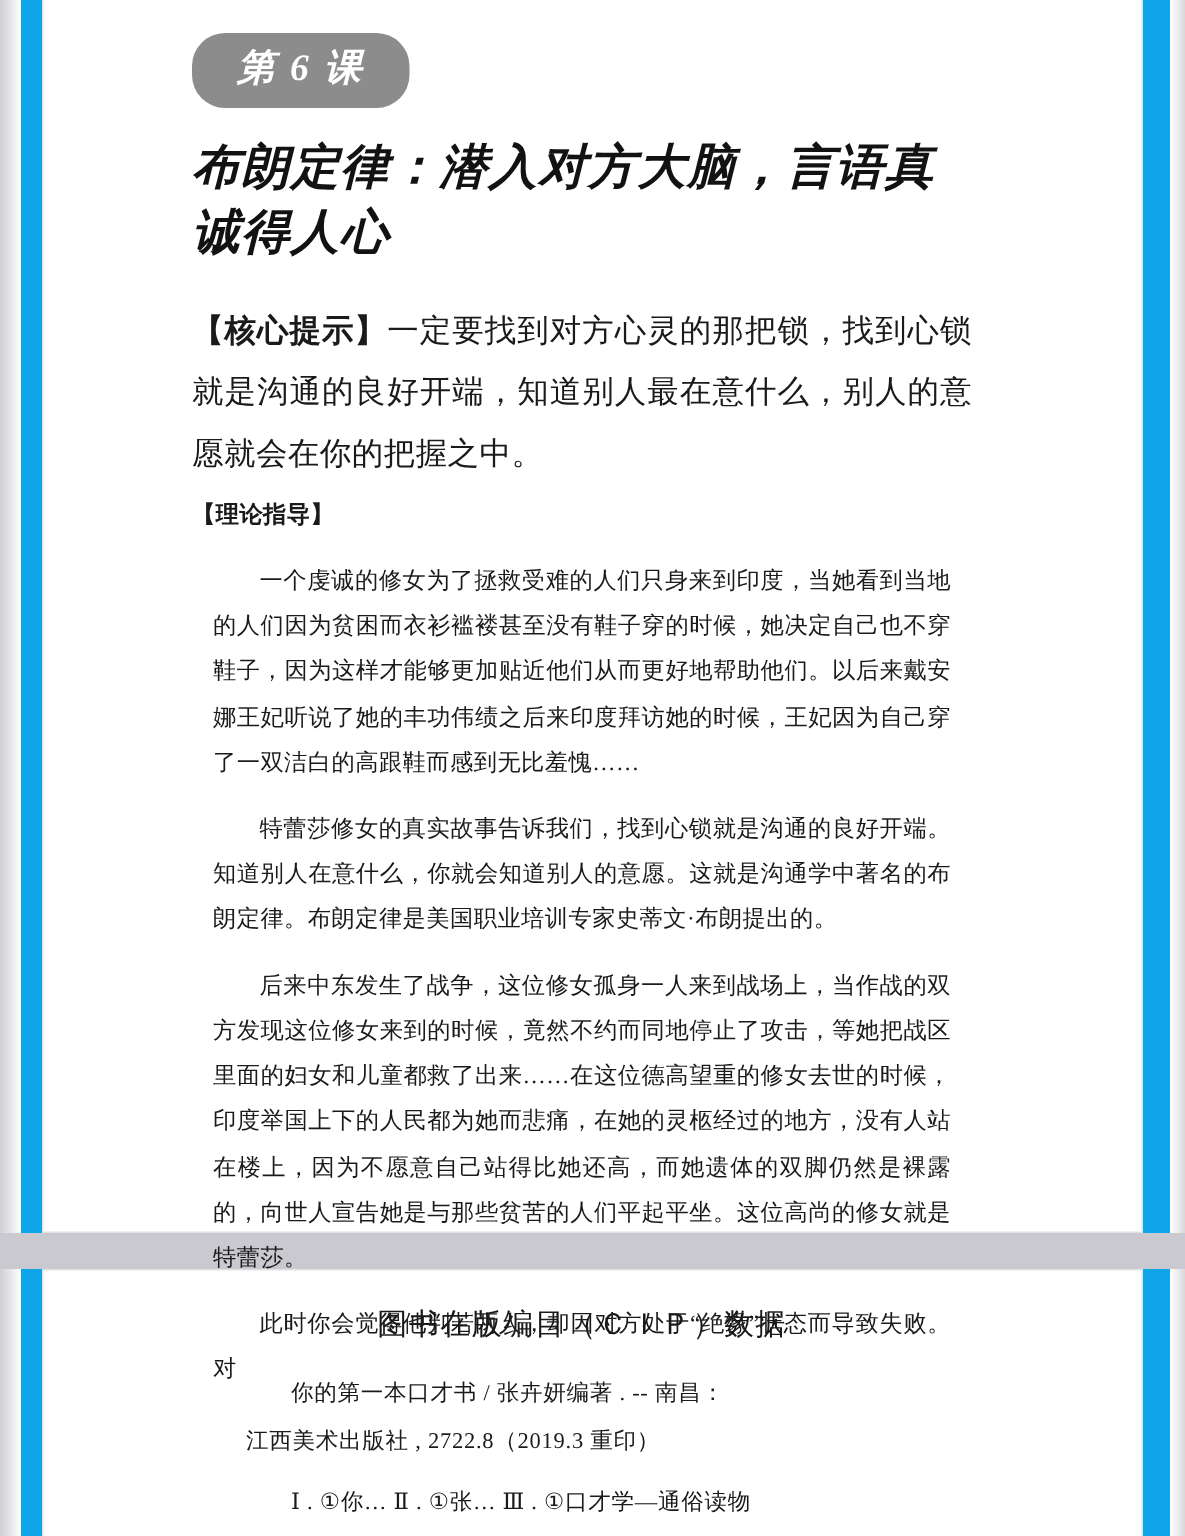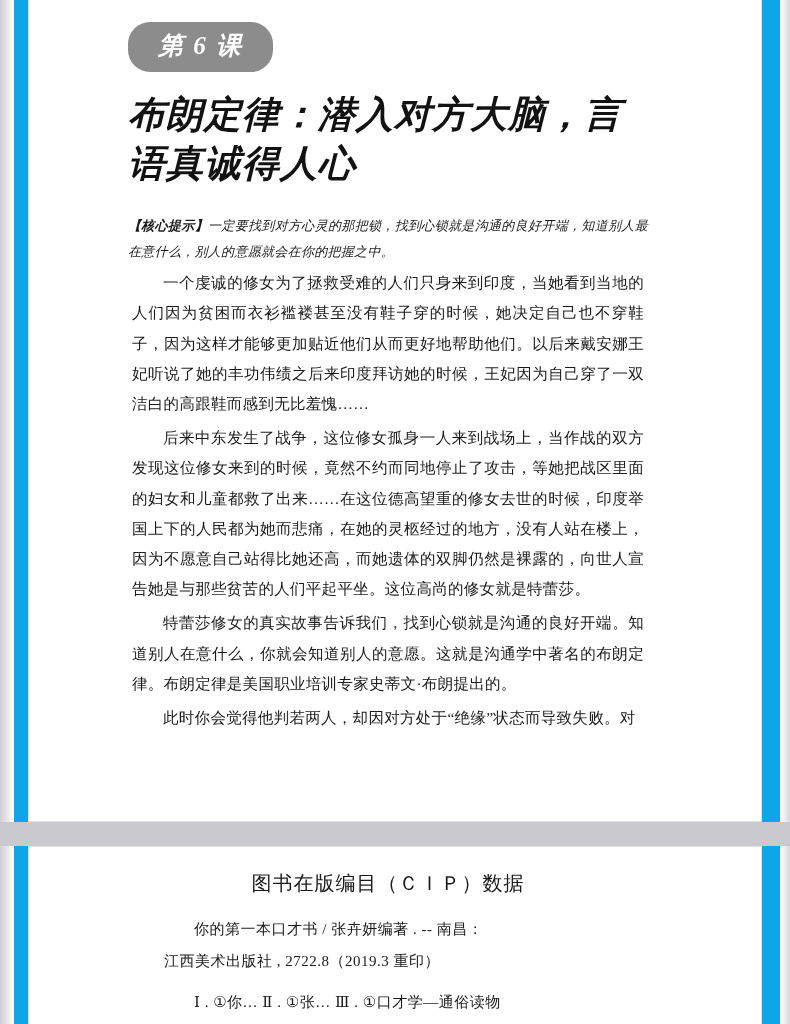--- a/index.html
+++ b/index.html
@@ -73,56 +73,55 @@
     padding: 10px 30px 12px 30px;
     font-size: 25px;
     font-style: italic;
     font-weight: bold;
     letter-spacing: 2px;
     line-height: 1.1;
   }
 
   .chapter-title {
     margin-top: 18px;
-    font-size: 37px;
+    font-size: 32px;
     font-style: italic;
     font-weight: bold;
     line-height: 1.35;
     letter-spacing: 1px;
     color: #121212;
     width: 520px;
   }
 
   .tip-block {
     margin-top: 24px;
-    font-size: 13px;
+    font-size: 21px;
     line-height: 1.95;
     text-align: justify;
     letter-spacing: 0.3px;
-    font-style: italic;
   }
   .tip-label {
     font-weight: bold;
   }
 
   .section-label {
     margin-top: 6px;
     font-size: 15.5px;
     font-weight: bold;
     line-height: 1.95;
     letter-spacing: 0.3px;
   }
 
   .body-p {
     font-size: 15.5px;
     line-height: 1.95;
     text-align: justify;
     text-indent: 2em;
     letter-spacing: 0.3px;
-    margin: 4px;
+    margin: 14px;
   }
 
   .cip {
     position: absolute;
     left: 128px;
     top: 862px;
     width: 520px;
     font-size: 15px;
     line-height: 2.1;
     letter-spacing: 0.5px;
@@ -162,24 +161,25 @@
   <div class="content">
 
     <div class="lesson-badge">第 6 课</div>
 
     <div class="chapter-title">布朗定律：潜入对方大脑，言语真诚得人心</div>
 
     <div class="tip-block">
       <span class="tip-label">【核心提示】</span><span>一定要找到对方心灵的那把锁，找到心锁就是沟通的良好开端，知道别人最在意什么，别人的意愿就会在你的把握之中。</span>
     </div>
 
+    <div class="section-label">【理论指导】</div>
 
     <p class="body-p">一个虔诚的修女为了拯救受难的人们只身来到印度，当她看到当地的人们因为贫困而衣衫褴褛甚至没有鞋子穿的时候，她决定自己也不穿鞋子，因为这样才能够更加贴近他们从而更好地帮助他们。以后来戴安娜王妃听说了她的丰功伟绩之后来印度拜访她的时候，王妃因为自己穿了一双洁白的高跟鞋而感到无比羞愧……</p>
+    <p class="body-p">特蕾莎修女的真实故事告诉我们，找到心锁就是沟通的良好开端。知道别人在意什么，你就会知道别人的意愿。这就是沟通学中著名的布朗定律。布朗定律是美国职业培训专家史蒂文·布朗提出的。</p>
     <p class="body-p">后来中东发生了战争，这位修女孤身一人来到战场上，当作战的双方发现这位修女来到的时候，竟然不约而同地停止了攻击，等她把战区里面的妇女和儿童都救了出来……在这位德高望重的修女去世的时候，印度举国上下的人民都为她而悲痛，在她的灵柩经过的地方，没有人站在楼上，因为不愿意自己站得比她还高，而她遗体的双脚仍然是裸露的，向世人宣告她是与那些贫苦的人们平起平坐。这位高尚的修女就是特蕾莎。</p>
-    <p class="body-p">特蕾莎修女的真实故事告诉我们，找到心锁就是沟通的良好开端。知道别人在意什么，你就会知道别人的意愿。这就是沟通学中著名的布朗定律。布朗定律是美国职业培训专家史蒂文·布朗提出的。</p>
     <p class="body-p">此时你会觉得他判若两人，却因对方处于“绝缘”状态而导致失败。对</p>
 
   </div>
 
   <div class="cip">
     <div class="cip-title">图书在版编目（ＣＩＰ）数据</div>
     <div class="cip-line">你的第一本口才书 / 张卉妍编著 . -- 南昌：</div>
     <div class="cip-line sub">江西美术出版社 , 2722.8（2019.3 重印）</div>
     <div class="cip-line cls">Ⅰ . ①你… Ⅱ . ①张… Ⅲ . ①口才学—通俗读物</div>
   </div>

